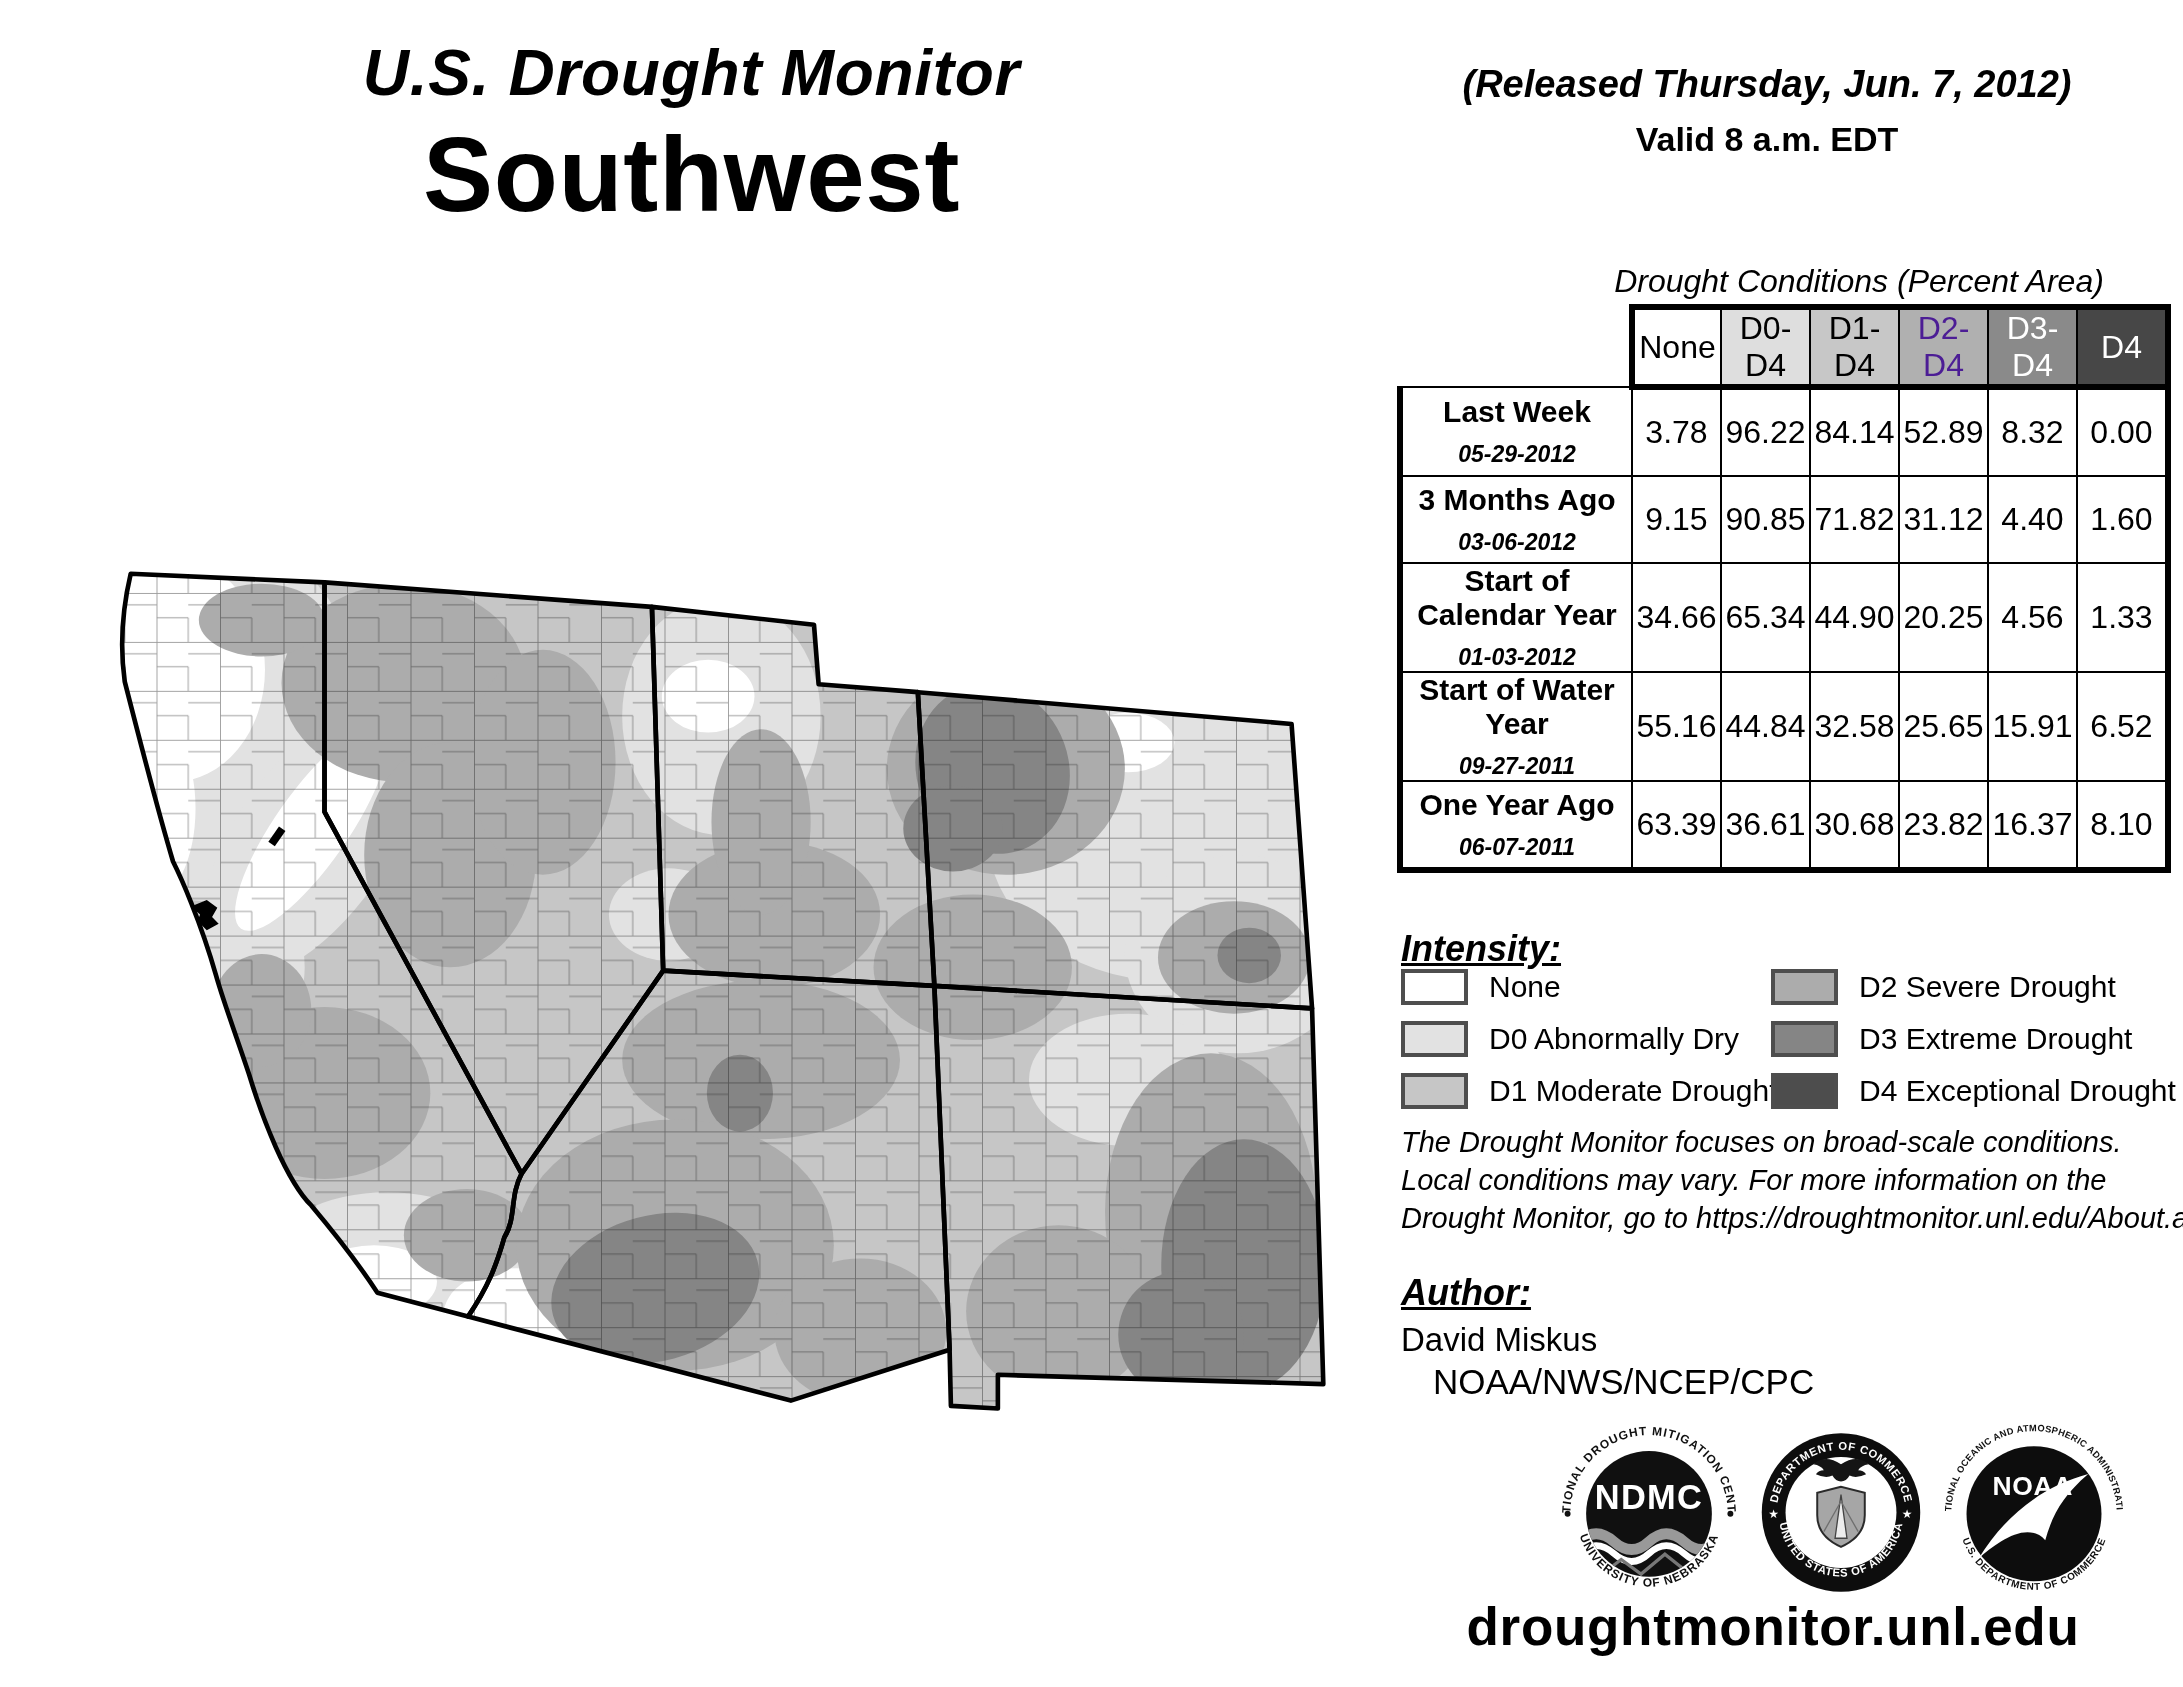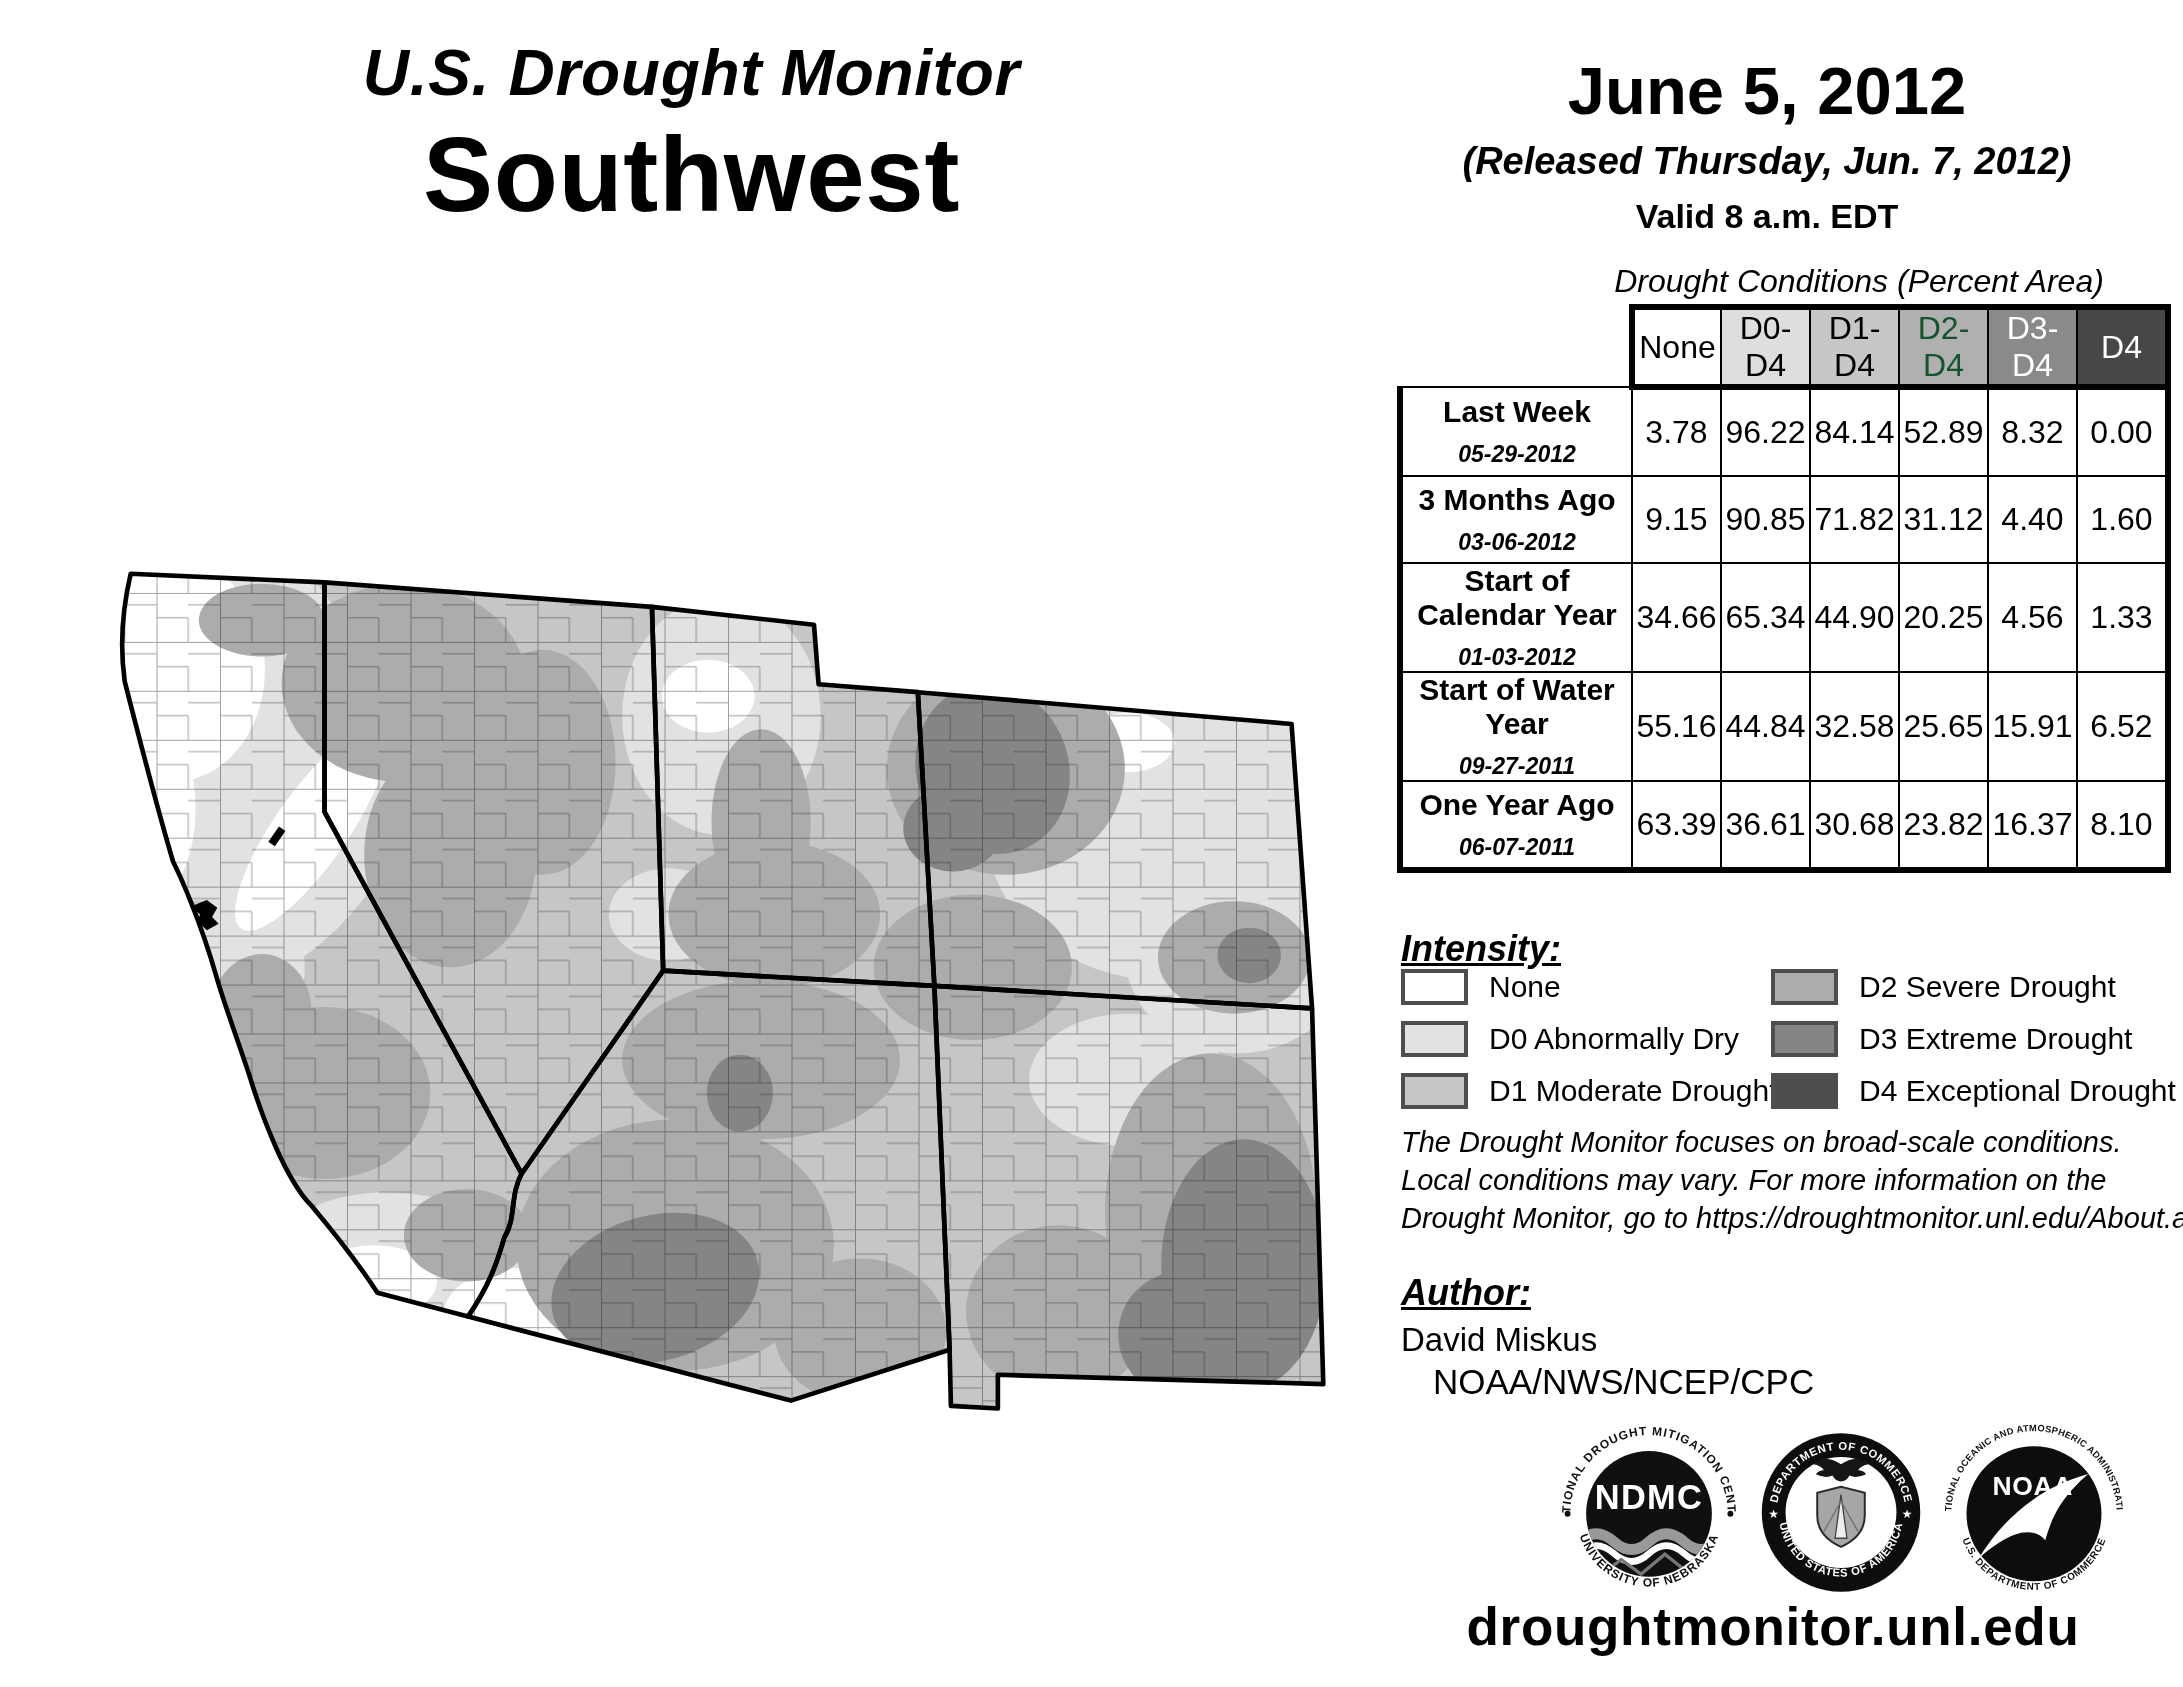--- a/index.html
+++ b/index.html
@@ -65,34 +65,33 @@
 <body>
 
 <div class="page">
 
   <div class="title-block">
     <div class="title-line1">U.S. Drought Monitor</div>
     <div class="title-line2">Southwest</div>
   </div>
 
   <div class="date-block">
-    <div class="date-main">June 5, 2012</div>
     <div class="date-released">(Released Thursday, Jun. 7, 2012)</div>
     <div class="date-valid">Valid 8 a.m. EDT</div>
   </div>
 
   <div class="table-title">Drought Conditions (Percent Area)</div>
   <table class="dm">
     <thead>
         <tr class="hdr">
           <th class="ghost"></th>
           <th class="h first" style="background: rgb(255, 255, 255); color: rgb(0, 0, 0);">None</th>
           <th class="h" style="background: rgb(222, 222, 222); color: rgb(0, 0, 0);">D0-D4</th>
           <th class="h" style="background: rgb(199, 199, 199); color: rgb(0, 0, 0);">D1-D4</th>
-          <th class="h" style="background: rgb(176, 176, 176); color: #14532d;">D2-D4</th>
+          <th class="h" style="background: rgb(176, 176, 176); color: #4c1d95;">D2-D4</th>
           <th class="h" style="background: rgb(138, 138, 138); color: rgb(255, 255, 255);">D3-D4</th>
           <th class="h last" style="background: rgb(71, 71, 71); color: rgb(255, 255, 255);">D4</th>
         </tr>
       </thead>
     <tbody>
         <tr class="r1">
           <th class="lbl">
             <div>Last Week</div>
             <div class="sub">05-29-2012</div>
           </th>

